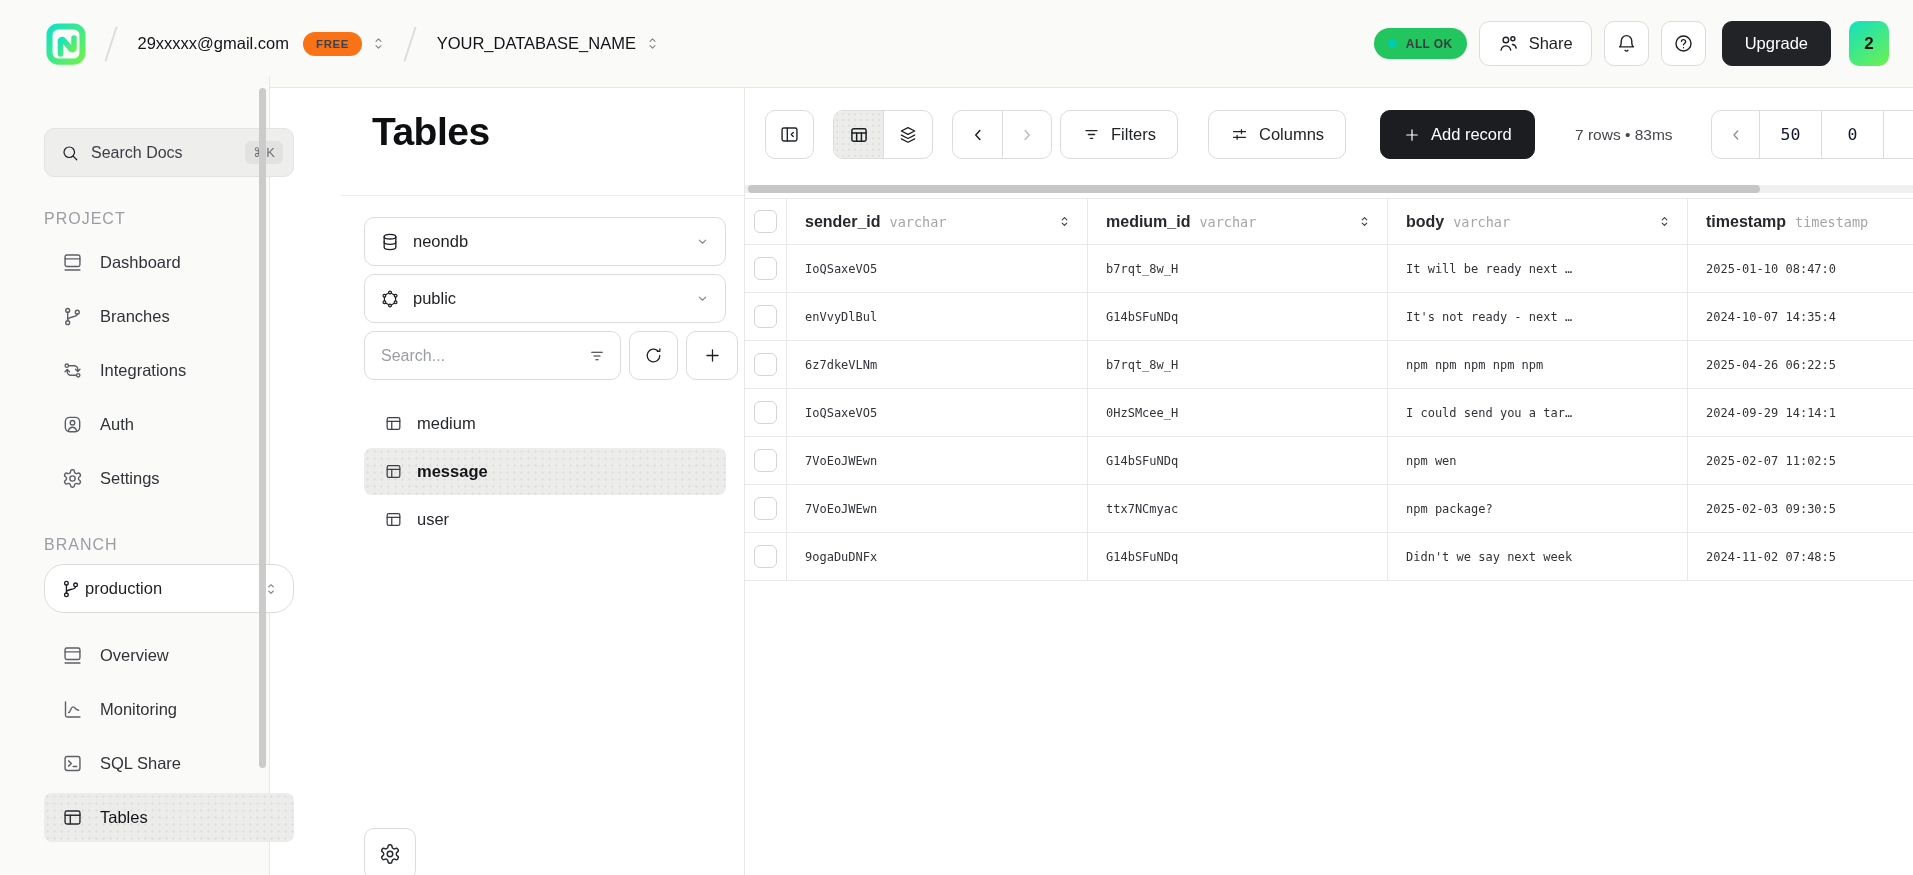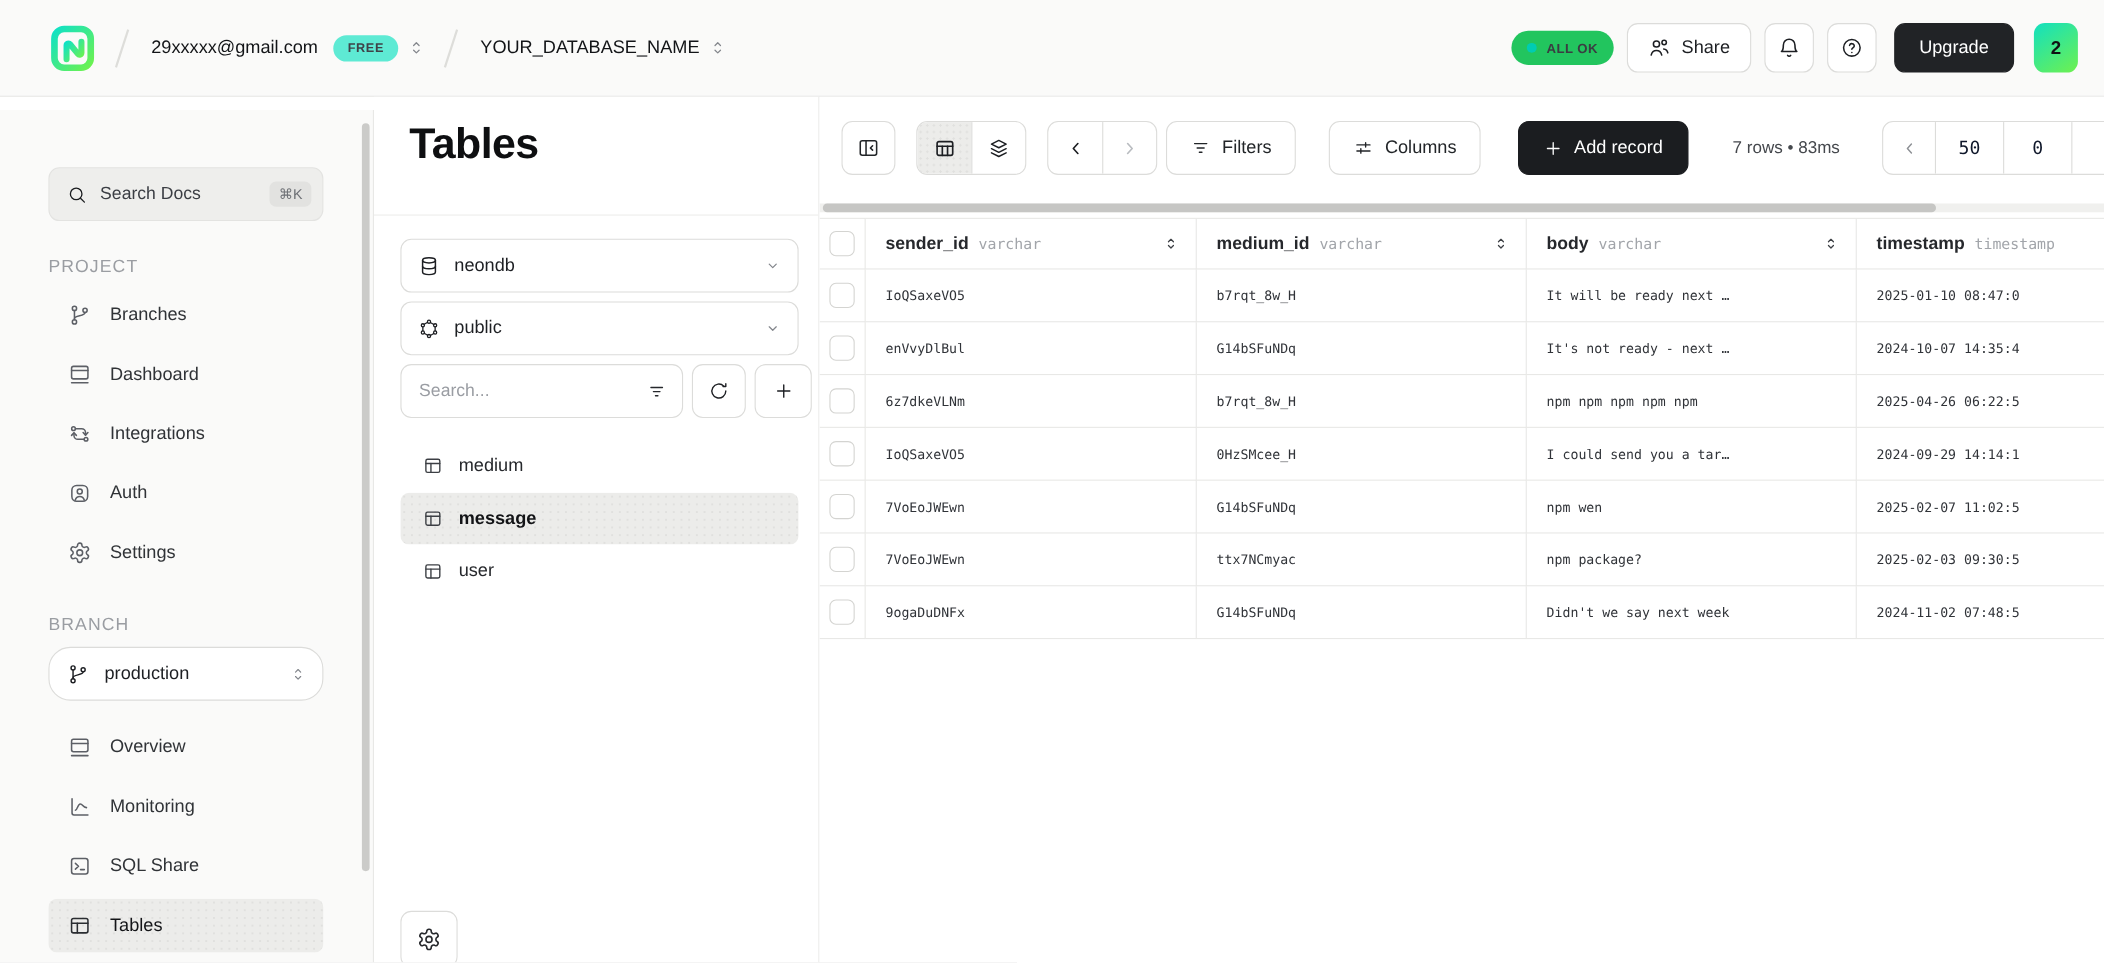--- a/index.html
+++ b/index.html
@@ -19,44 +19,44 @@
   .app{position:relative;width:1913px;height:875px;background:#fff;overflow:hidden;color:var(--ink);}
   svg{display:block;}
   .ico{stroke:currentColor;fill:none;stroke-width:1.6;stroke-linecap:round;stroke-linejoin:round;}
 
   
   .header{position:absolute;left:0;top:0;width:100%;height:88px;background:var(--bg-chrome);border-bottom:1px solid var(--border);display:flex;align-items:center;padding:0 24px 0 46px;}
   .crumb-slash{width:1.5px;height:36px;background:#ddddda;transform:rotate(18deg);flex:0 0 auto;}
   .logo{margin-right:24px;}
   .crumb-text{font-size:16.5px;font-weight:500;color:#121417;margin-left:26px;}
   .crumb-text.db{margin-left:26px;}
-  .plan-pill{margin-left:14px;background:#5eead4;border-radius:999px;padding:6px 13px;font-size:11.5px;font-weight:700;letter-spacing:.6px;color:#3f4248;}
+  .plan-pill{margin-left:14px;background:#f97316;border-radius:999px;padding:6px 13px;font-size:11.5px;font-weight:700;letter-spacing:.6px;color:#3f4248;}
   .selector-ico{margin:0 22px 0 8px;color:#83868c;}
   .selector-ico.last{margin:0 0 0 8px;}
   .header-right{margin-left:auto;display:flex;align-items:center;gap:12px;}
   .status-pill{display:flex;align-items:center;gap:9px;background:#22c55e;border-radius:999px;height:31px;padding:0 14px;font-size:12px;font-weight:700;color:#3a3d42;letter-spacing:.4px;}
   .status-dot{width:9px;height:9px;border-radius:50%;background:#00ccb2;}
   .hbtn{display:flex;align-items:center;justify-content:center;gap:10px;height:45px;background:#fff;border:1px solid var(--border-btn);border-radius:10px;font-size:16.5px;font-weight:500;color:#1d1f23;cursor:pointer;}
   .hbtn.share{padding:0 18px;}
   .hbtn.sq{width:45px;}
   .hbtn.dark{background:#212326;border-color:#212326;color:#fff;padding:0 22px;margin-left:4px;}
   .notif-badge{width:40px;height:45px;border-radius:10px;background:linear-gradient(145deg,var(--accent-teal) 0%,var(--accent-green) 100%);display:flex;align-items:center;justify-content:center;font-size:17px;font-weight:600;color:#101214;margin-left:6px;}
 
   
-  .sidebar{position:absolute;left:0;top:100px;bottom:0;width:340px;background:var(--bg-chrome);border-right:1px solid var(--border);padding:52px 0 0 44px;}
+  .sidebar{position:absolute;left:0;top:76px;bottom:0;width:270px;background:var(--bg-chrome);border-right:1px solid var(--border);padding:52px 0 0 44px;}
   .sb-scrollbar{position:absolute;right:3px;top:12px;width:7px;height:680px;border-radius:4px;background:#cbcbc9;}
   .search-docs{width:250px;height:49px;background:#eeeeec;border:1px solid #e3e3e1;border-radius:10px;display:flex;align-items:center;padding:0 10px 0 16px;gap:12px;cursor:pointer;}
   .search-docs .lbl{font-size:16px;color:#3b3e44;flex:1;}
   .kbd-chip{background:#e2e2e0;border-radius:6px;padding:4px 8px;font-size:13px;color:#6e7176;}
   .sb-section-title{margin:33px 0 10px;font-size:16px;font-weight:400;letter-spacing:1px;color:#9a9da2;}
   .sb-item{width:250px;height:49px;margin-bottom:5px;border-radius:8px;display:flex;align-items:center;gap:17px;padding:0 14px 0 18px;font-size:16.5px;font-weight:500;color:#303337;cursor:pointer;}
   .sb-item .nav-ico{color:#5c5f66;}
   .sb-item.active{background-color:var(--bg-hl);background-image:radial-gradient(rgba(0,0,0,0.05) 1px,transparent 1.2px);background-size:7px 7px;color:#141518;}
   .sb-item.active .nav-ico{color:#2a2d31;}
-  .branch-select{width:250px;height:49px;margin:10px 0 18px;background:#fff;border:1px solid var(--border-btn);border-radius:20px;display:flex;align-items:center;gap:14px;padding:0 14px 0 16px;font-size:16.5px;font-weight:500;color:#1d1f23;cursor:pointer;}
+  .branch-select{width:250px;height:49px;margin:10px 0 18px;background:#fff;border:1px solid var(--border-btn);border-radius:20px;display:flex;align-items:center;gap:4px;padding:0 14px 0 16px;font-size:16.5px;font-weight:500;color:#1d1f23;cursor:pointer;}
   .branch-select .grow{flex:1;}
   .sb-section-title.branch{}
 
   
   .panel{position:absolute;left:340px;top:88px;bottom:0;width:405px;background:#fff;border-right:1px solid var(--border);overflow:hidden;}
   .panel-title{position:absolute;left:32px;top:22px;font-size:39px;font-weight:700;letter-spacing:-.5px;color:#0e0f11;}
   .panel-divider{position:absolute;left:0;top:107px;width:100%;height:1px;background:#ededeb;}
   .pselect{position:absolute;left:24px;width:362px;height:49px;background:#fff;border:1px solid var(--border-btn);border-radius:10px;display:flex;align-items:center;gap:13px;padding:0 14px 0 15px;font-size:16.5px;color:#1d1f23;cursor:pointer;}
   .pselect .grow{flex:1;}
   .pselect .chev{color:#83868c;}
@@ -186,35 +186,35 @@
           <path d="M16.5 16.5L21 21"></path>
       </svg>
       <span class="lbl">Search Docs</span>
       <span class="kbd-chip">⌘K</span>
     </div>
 
     <div class="sb-section-title">PROJECT</div>
 
     <div class="sb-item">
       <svg class="ico nav-ico" width="21" height="21" viewBox="0 0 24 24">
+        <rect x="3.5" y="3.5" width="17" height="13" rx="2"></rect>
+          <path d="M3.5 7.8h17"></path>
+          <path d="M3.5 20.5h17"></path>
+      </svg>
+      <span>Dashboard</span>
+    </div>
+    <div class="sb-item">
+      <svg class="ico nav-ico" width="21" height="21" viewBox="0 0 24 24">
         <circle cx="6.5" cy="5" r="2.2"></circle>
           <circle cx="17.5" cy="7" r="2.2"></circle>
           <circle cx="6.5" cy="19" r="2.2"></circle>
         <path d="M6.5 7.2v9.6"></path>
           <path d="M17.5 9.2c0 4.2-11 2.6-11 6.4"></path>
       </svg>
       <span>Branches</span>
-    </div>
-    <div class="sb-item">
-      <svg class="ico nav-ico" width="21" height="21" viewBox="0 0 24 24">
-        <rect x="3.5" y="3.5" width="17" height="13" rx="2"></rect>
-          <path d="M3.5 7.8h17"></path>
-          <path d="M3.5 20.5h17"></path>
-      </svg>
-      <span>Dashboard</span>
     </div>
     <div class="sb-item">
       <svg class="ico nav-ico" width="21" height="21" viewBox="0 0 24 24">
         <circle cx="5.5" cy="6.5" r="1.9"></circle>
           <circle cx="18.5" cy="17.5" r="1.9"></circle>
         <path d="M8 6.5h6a4 4 0 0 1 4 4v2.5"></path>
           <path d="M16 10.5l2.5 2.7 2.5-2.7" transform="translate(-0.5,0)"></path>
         <path d="M16 17.5h-6a4 4 0 0 1-4-4v-2.5"></path>
           <path d="M3.5 13.5L6 10.8l2.5 2.7"></path>
       </svg>

